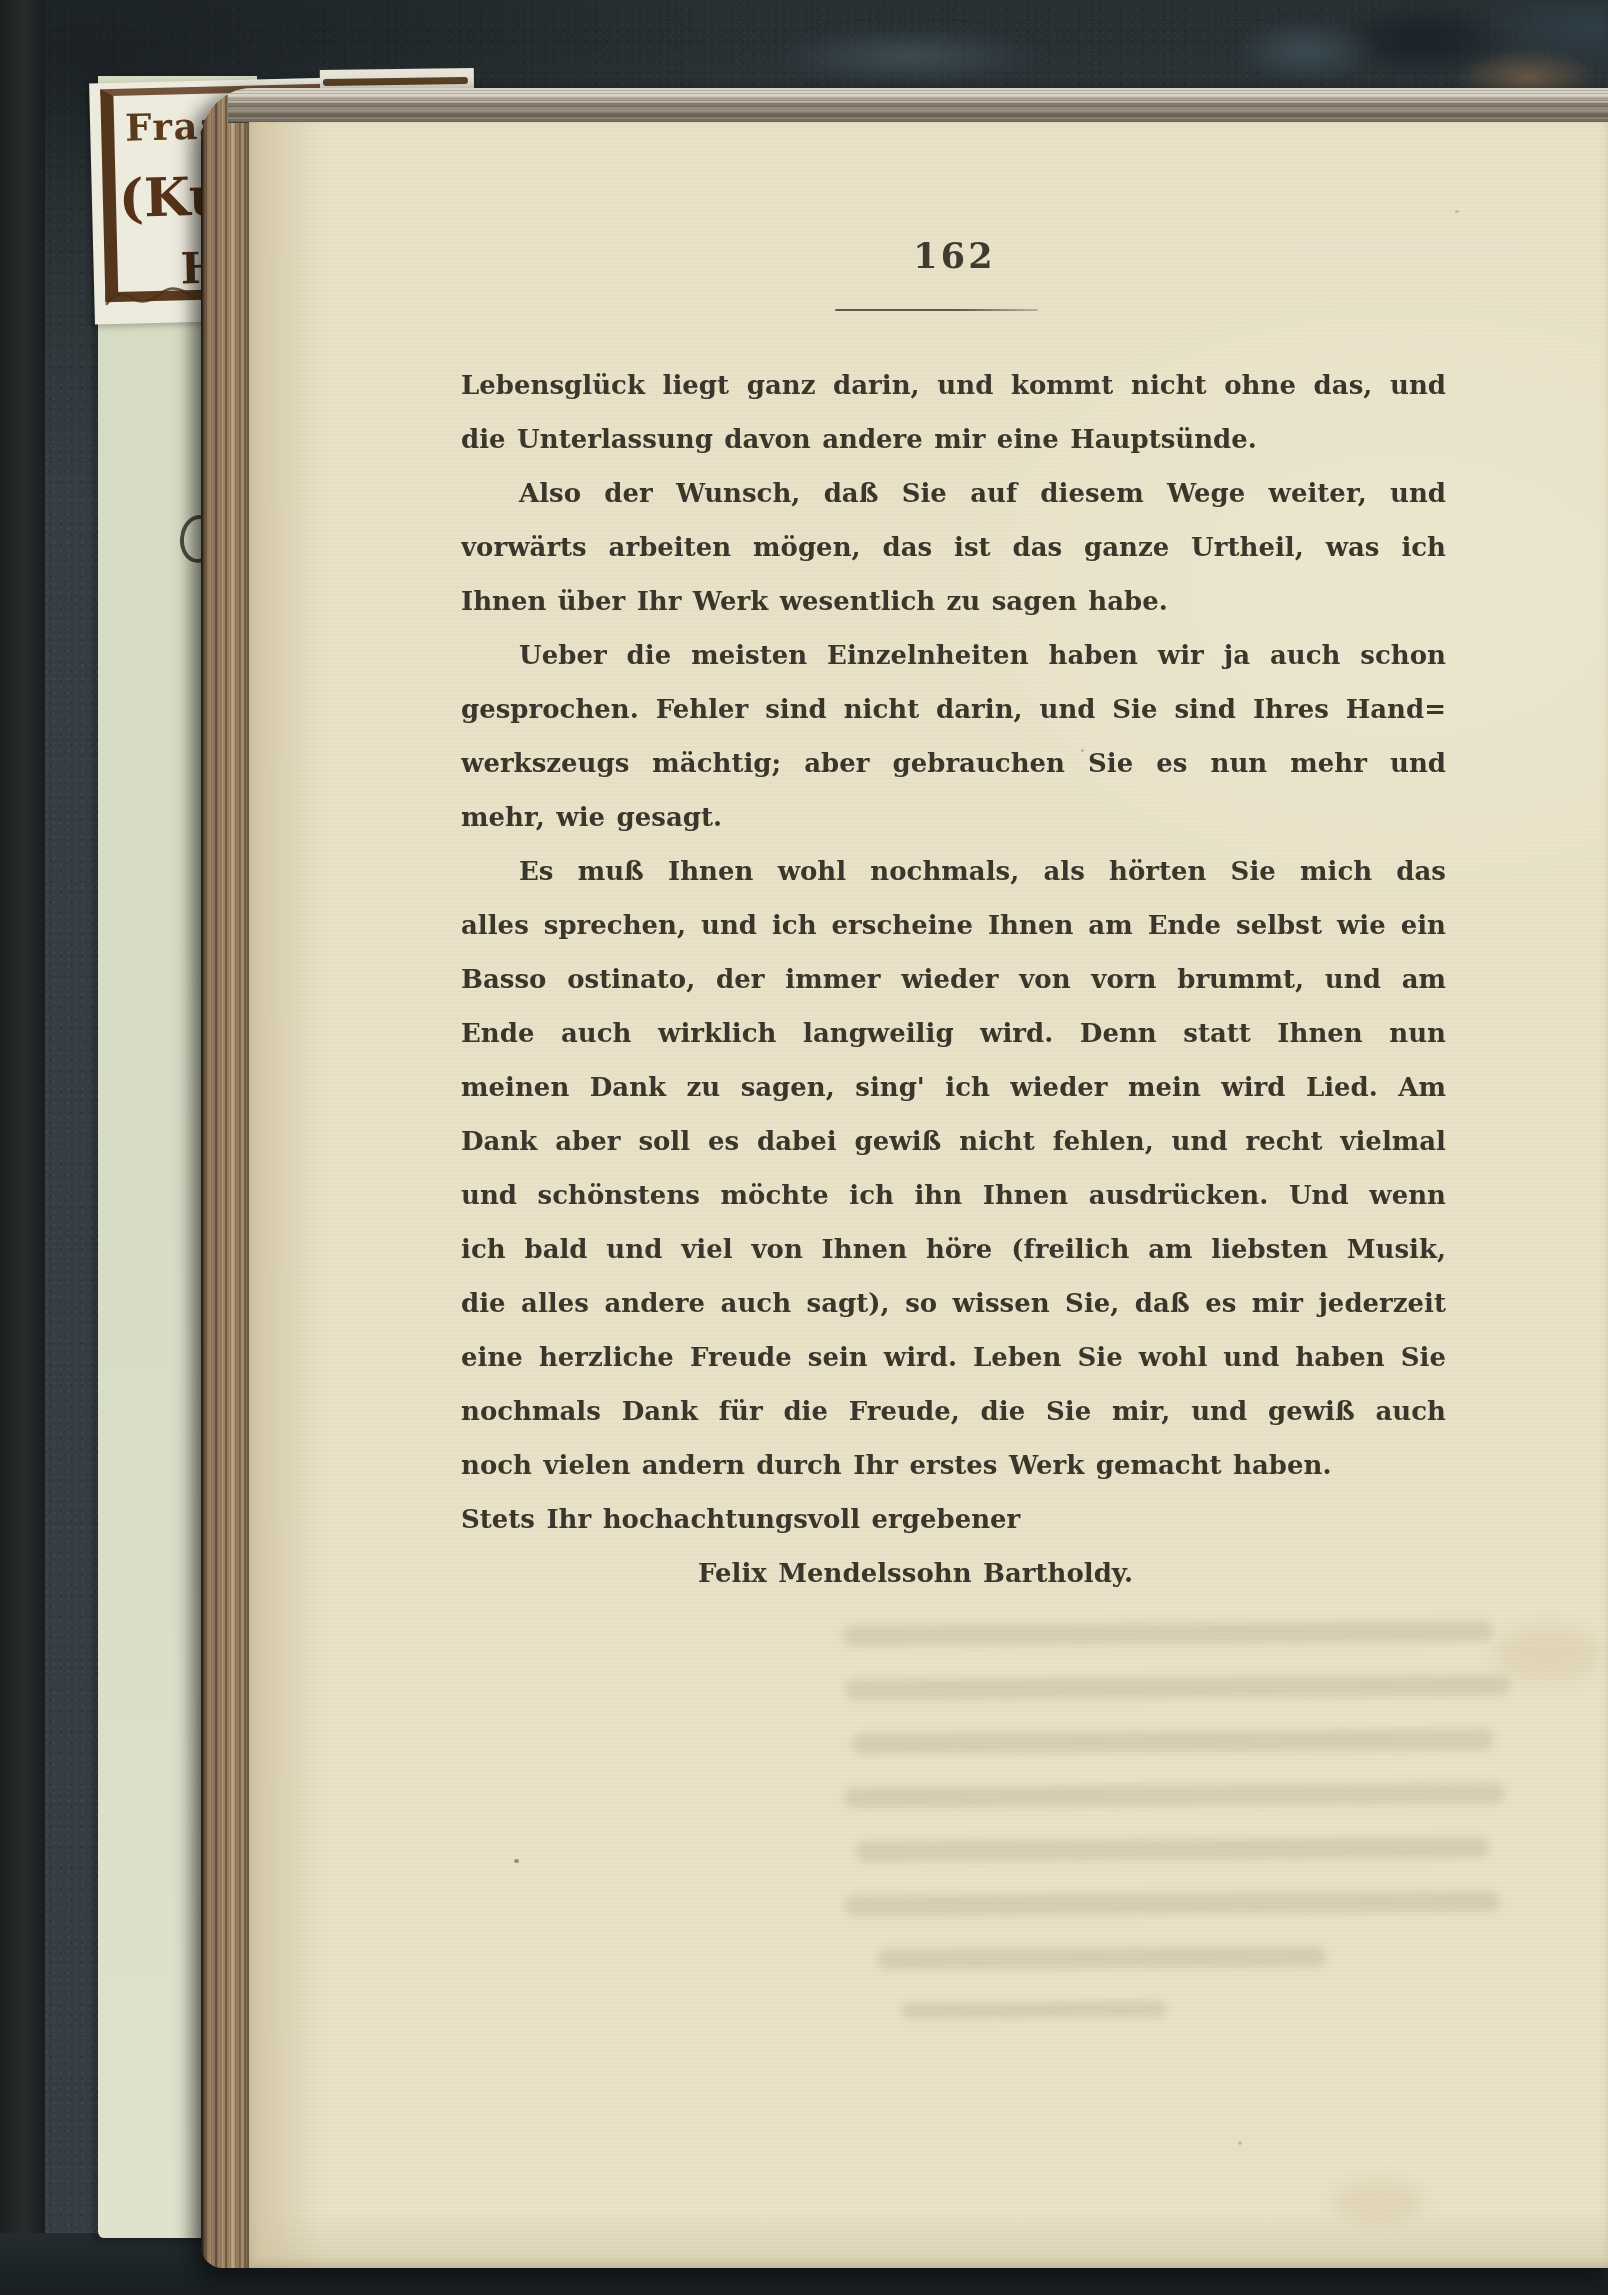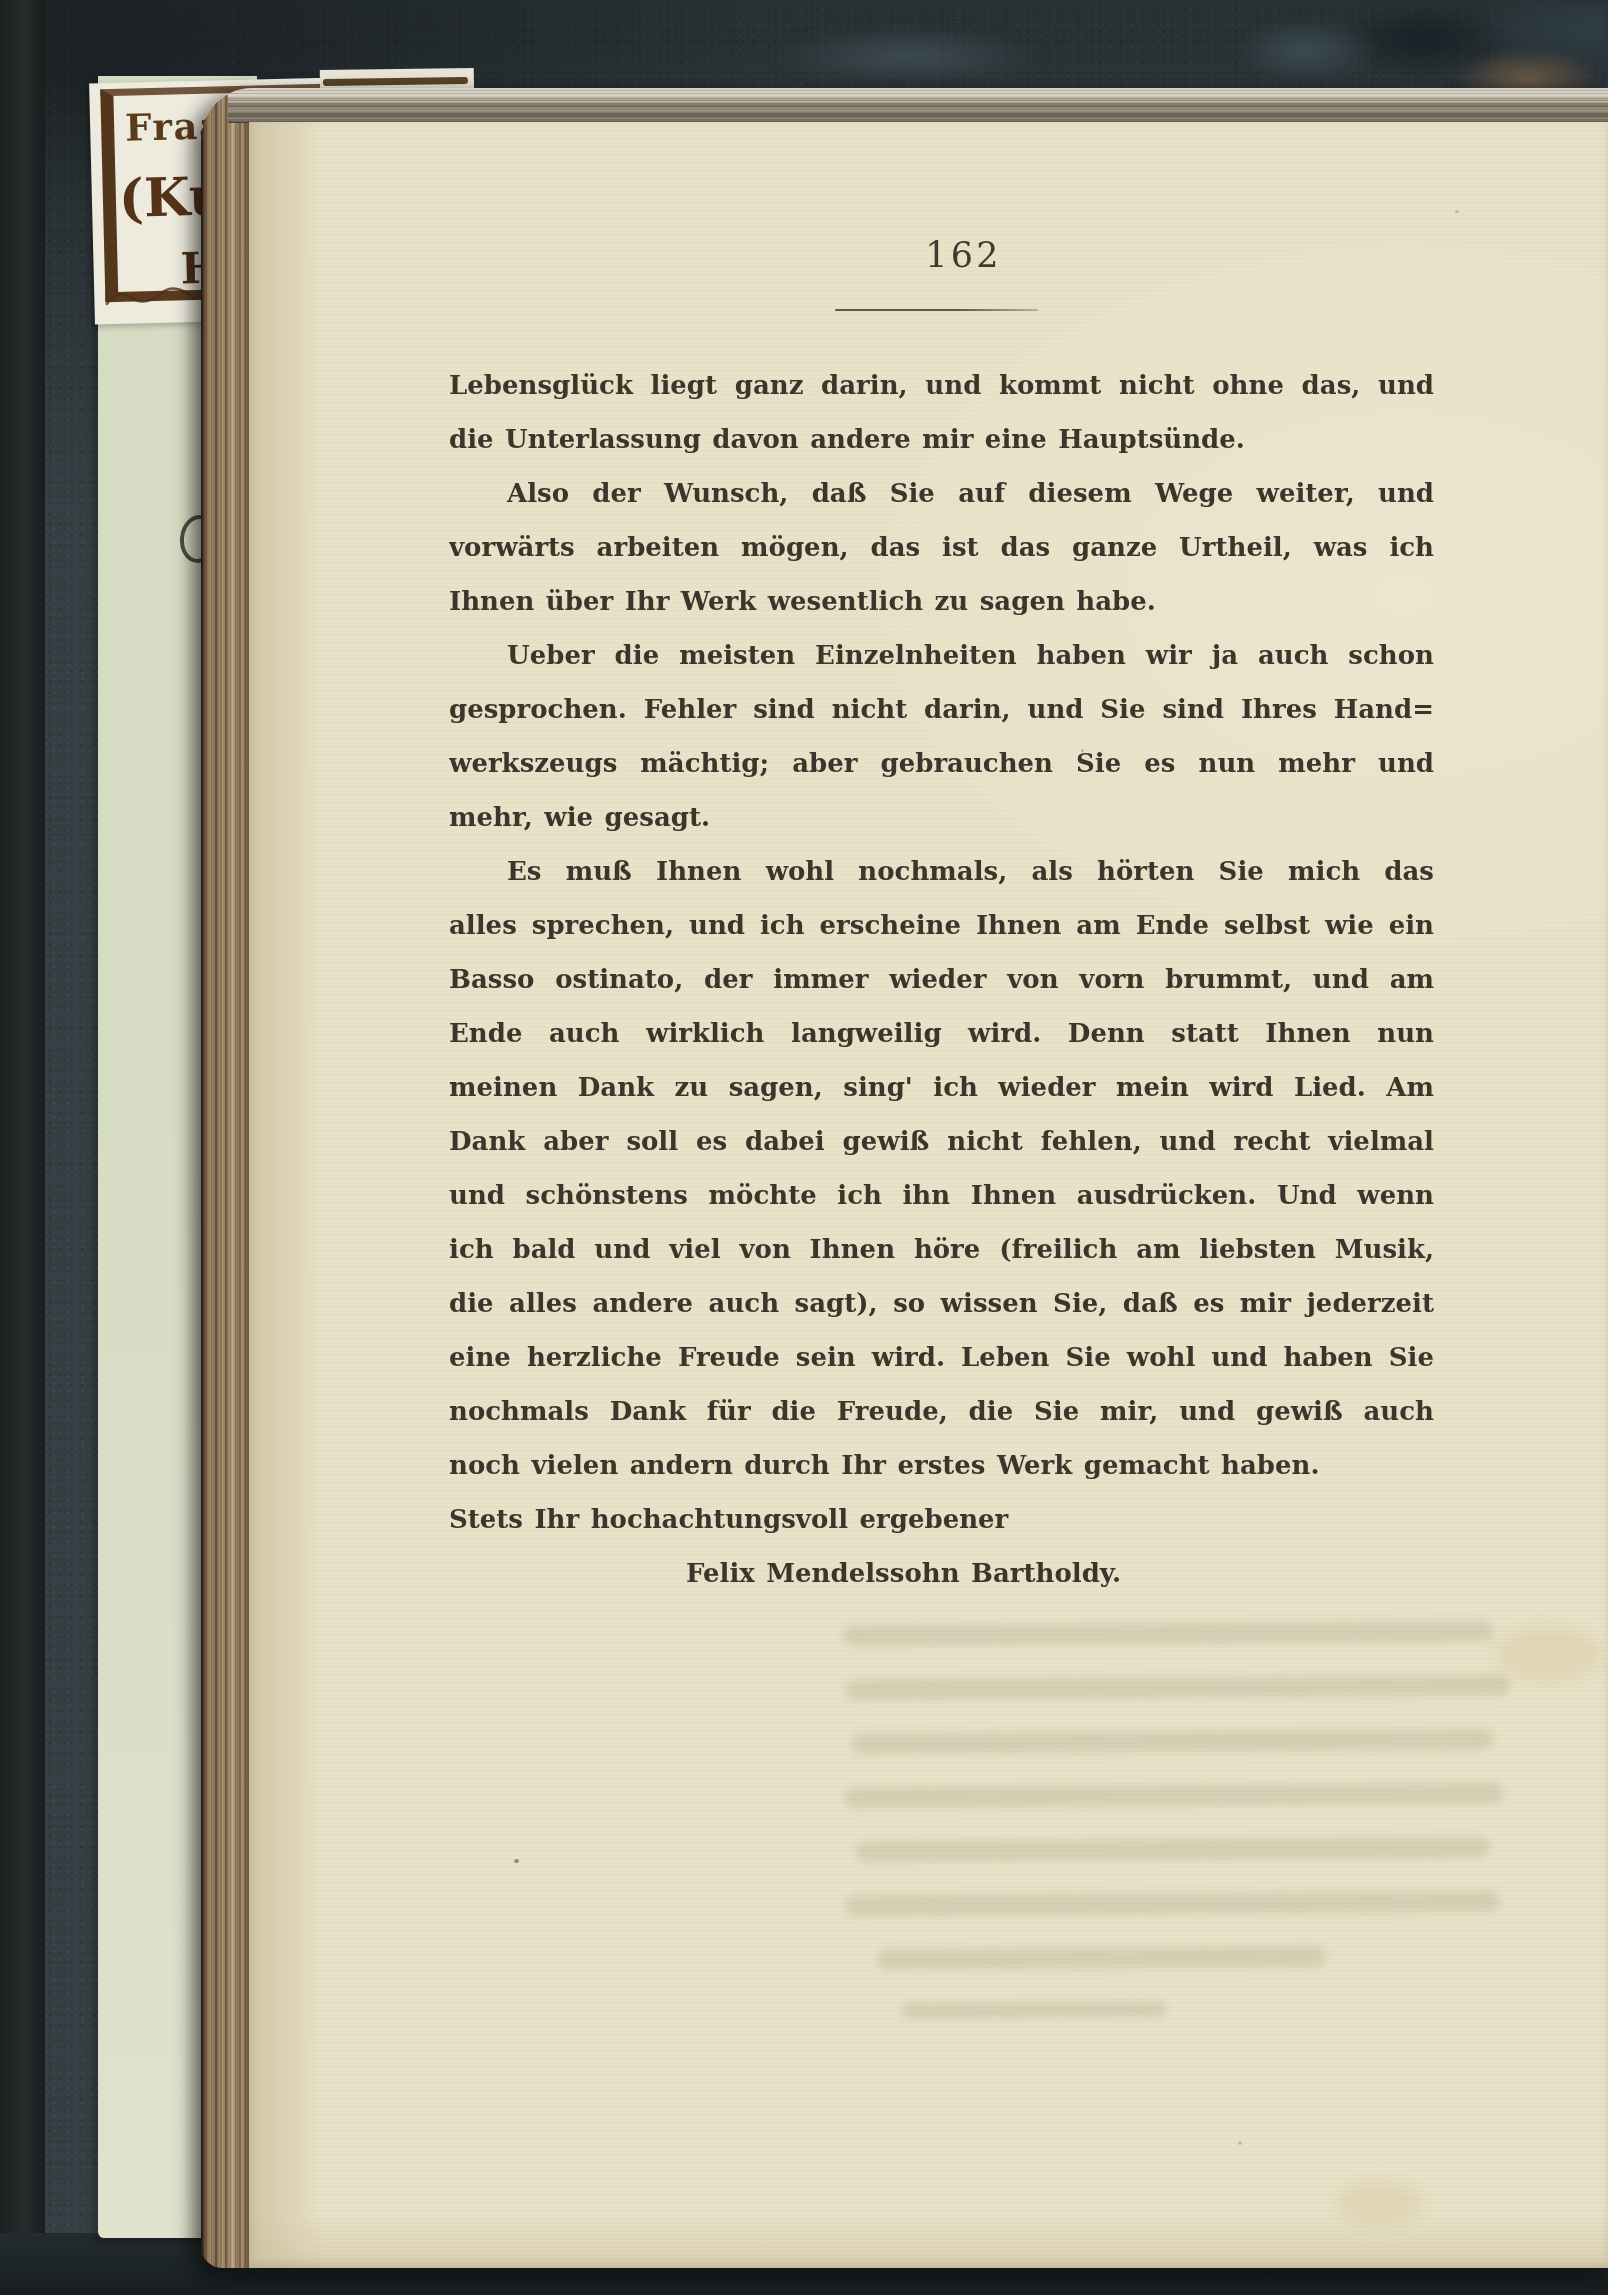--- a/index.html
+++ b/index.html
@@ -70,25 +70,25 @@
       linear-gradient(180deg,#d6d2c5 0 8px,#a39a89 10.5px,#c0b7a5 13.7px,#7a7163 17px,#a79d8b 22px,#665e51 26.5px,#91887a 31px,#4e483f 35px);}
   .page{position:absolute;left:48px;top:34px;right:0;bottom:0;
     background-color:#e9e2c8;
     background-image:
       radial-gradient(965px 643px at 85% 22%, #ece6cf 0%, rgba(236,230,207,0) 60%),
       linear-gradient(90deg, rgba(205,192,158,0.85) 0, rgba(205,192,158,0) 76px),
       linear-gradient(0deg, rgba(185,168,132,0.30) 0, rgba(185,168,132,0) 56px),
       repeating-linear-gradient(0deg, rgba(120,110,90,0.028) 0 1.6px, rgba(120,110,90,0) 1.6px 4px);
     box-shadow:inset 0 -4px 8px rgba(130,110,80,0.25);}
   
-  .pagenum{position:absolute;left:222px;top:113px;width:985px;text-align:center;
-    font-size:35px;letter-spacing:3.2px;color:#403b31;}
+  .pagenum{position:absolute;left:213px;top:113px;width:985px;text-align:center;
+    font-size:35px;letter-spacing:3.2px;color:#403b31;font-weight:bold;}
   .pagenum-rule{position:absolute;left:586px;top:187px;width:203px;height:2.4px;
     background:linear-gradient(90deg,#5e584c 0 60%, rgba(94,88,76,0.35));border-radius:1.6px;}
-  .letter{position:absolute;left:200px;top:236px;width:985px;
+  .letter{position:absolute;left:212px;top:236px;width:985px;
     font-size:26px;font-weight:bold;color:#3b362c;line-height:54px;word-spacing:2.4px;}
   .tl{height:54px;text-align:justify;text-align-last:justify;overflow:hidden;}
   .tl.last{text-align-last:left;}
   .tl.ind{text-indent:58px;}
   .closing{height:54px;text-align:left;}
   .signature{height:54px;text-align:center;padding-right:76px;}
   
   .ghost{position:absolute;left:595px;top:1501px;width:668px;z-index:0;transform:rotate(-0.4deg);}
   .ghost .gl{height:21px;margin-bottom:33px;border-radius:10.5px;filter:blur(4px);
     background:rgba(137,128,100,0.20);}

